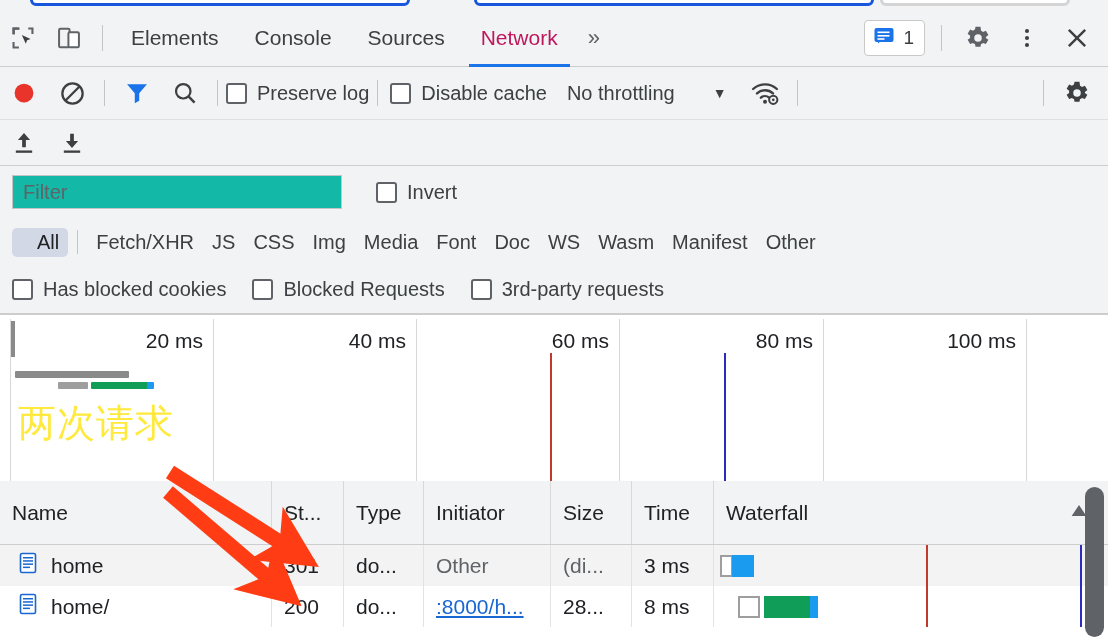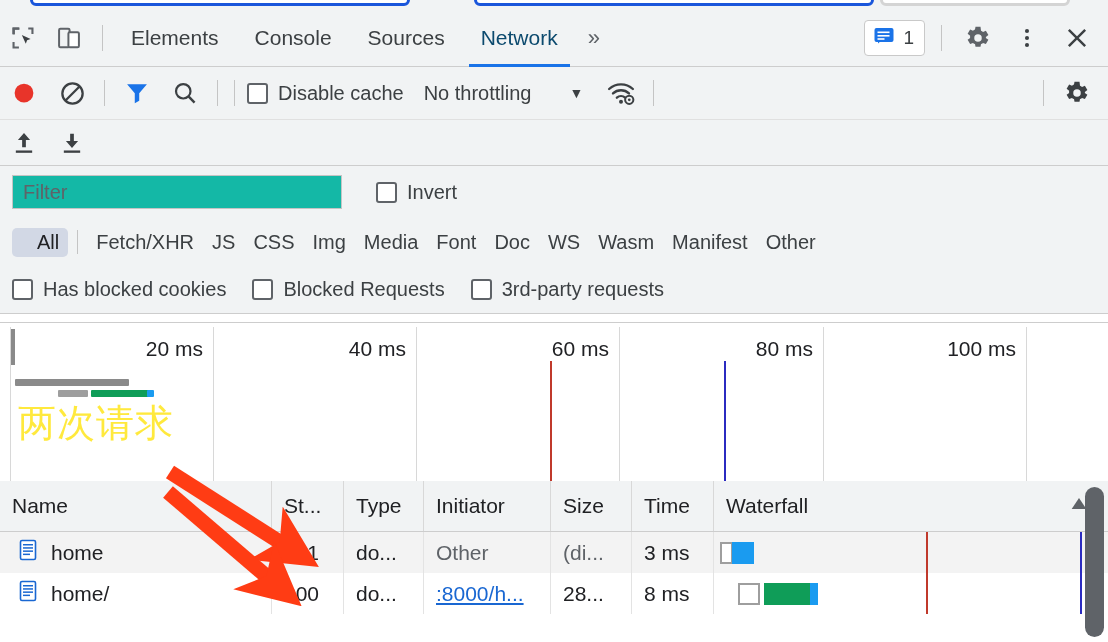--- a/index.html
+++ b/index.html
@@ -23,21 +23,21 @@
   
   .tabbar { position: absolute; left: 0; top: 9px; width: 1108px; height: 58px;
             background: #f1f3f4; border-bottom: 1px solid #cdcdcd;
             display: flex; align-items: center; }
   .tb-icon { width: 46px; height: 44px; display: flex; align-items: center;
              justify-content: center; cursor: pointer; }
   .tb-icon svg { display: block; }
   .tb-sep { width: 1px; height: 26px; background: #c4c4c4; margin: 0 10px; }
   .tab { font-size: 21px; color: #3c4043; padding: 0 18px; height: 58px;
          line-height: 58px; cursor: pointer; position: relative; white-space: nowrap; }
-  .tab.active { color: #0c4a6e; }
+  .tab.active { color: #be185d; }
   .tab.active::after { content: ""; position: absolute; left: 6px; right: 6px;
                        bottom: 0; height: 3px; background: #1a73e8; }
   .tab.chev { font-size: 22px; color: #5f6368; padding: 0 12px; }
   .spacer { flex: 1; }
   .badge { display: flex; align-items: center; gap: 7px; border: 1px solid #c9c9c9;
            border-radius: 4px; background: #ffffff; padding: 3px 10px 3px 7px;
            margin-right: 6px; cursor: pointer; }
   .badge-count { font-size: 19px; color: #3c4043; }
   .rt-icon { width: 50px; height: 48px; display: flex; align-items: center;
              justify-content: center; cursor: pointer; }
@@ -78,38 +78,38 @@
   .tsep { width: 1px; height: 24px; background: #c4c4c4; margin: 0 9px; }
 
   
   .cookierow { position: absolute; left: 0; top: 266px; width: 1108px; height: 48px;
                background: #f1f3f4; display: flex; align-items: center;
                padding: 0 12px; gap: 26px; border-bottom: 1px solid #cdcdcd; }
 
   
   .overview { position: absolute; left: 0; top: 314px; width: 1108px; height: 187px;
               background: #ffffff; border-top: 1px solid #cdcdcd;
-              border-bottom: 2px solid #b5b5b5; overflow: hidden; margin-top: 8px; }
+              border-bottom: 2px solid #b5b5b5; overflow: hidden; }
   .ov-inner { position: absolute; left: 10px; top: 4px; right: 0; bottom: 4px;
               border-left: 1px solid #d8d8d8; }
   .ov-div { position: absolute; top: 0; bottom: 0; width: 1px; background: #d8d8d8; }
   .ov-label { position: absolute; top: 10px; font-size: 21px; color: #202124;
               transform: translateX(-100%); padding-right: 10px; white-space: nowrap; }
   .ov-tick { position: absolute; left: 0; top: 2px; width: 4px; height: 36px;
              background: #8a8a8a; }
   .ovbar { position: absolute; height: 7px; border-radius: 1px; }
   .ev-line { position: absolute; top: 34px; bottom: 0; width: 2px; }
   .anno-cn { position: absolute; left: 18px; top: 398px; font-size: 38px;
              color: #ffe93d; font-family: "DejaVu Sans", sans-serif;
              letter-spacing: 1px; white-space: nowrap; }
 
   
   .table { position: absolute; left: 0; top: 481px; width: 1108px; height: 161px;
            background: #ffffff; }
-  .thead { display: flex; height: 51px; background: #f1f3f4;
+  .thead { display: flex; height: 64px; background: #f1f3f4;
            border-bottom: 1px solid #cdcdcd; }
   .th { font-size: 21px; color: #202124; display: flex; align-items: center;
         padding-left: 12px; border-right: 1px solid #d8d8d8; cursor: pointer;
         position: relative; overflow: hidden; white-space: nowrap; }
   .trow { display: flex; height: 41px; align-items: stretch; cursor: pointer; }
   .trow.alt { background: #f3f3f3; }
   .td { font-size: 21px; color: #202124; display: flex; align-items: center;
         padding-left: 12px; border-right: 1px solid #e3e3e3; overflow: hidden;
         white-space: nowrap; }
   .td.name { gap: 11px; padding-left: 16px; }
@@ -214,20 +214,24 @@
         <path d="M3.5 4.5h17l-6.6 7.8v6.4l-3.8 2v-8.4L3.5 4.5z" fill="#1a73e8"></path>
       </svg>
     </div>
     <div class="nt-btn">
       <svg width="28" height="28" viewBox="0 0 24 24">
         <circle cx="10.5" cy="10.5" r="6.2" fill="none" stroke="#3c4043" stroke-width="1.9"></circle>
         <path d="M15.2 15.2l5 5" stroke="#3c4043" stroke-width="2.1"></path>
       </svg>
     </div>
     <div class="nt-sep"></div>
+    <label class="cblabel">
+      <span class="cbx"></span>
+      <span>Preserve log</span>
+    </label>
     <div class="nt-sep"></div>
     <label class="cblabel" style="margin-left:4px;">
       <span class="cbx"></span>
       <span>Disable cache</span>
     </label>
     <div class="thr" style="margin-left:20px;">No throttling</div>
     <div class="caret" style="margin-left:38px;">▼</div>
     <div class="nt-btn" style="margin-left:14px;">
       <svg width="30" height="30" viewBox="0 0 24 24">
         <path d="M2.5 8.8a14 14 0 0119 0" fill="none" stroke="#3c4043" stroke-width="1.9" stroke-linecap="round"></path>

